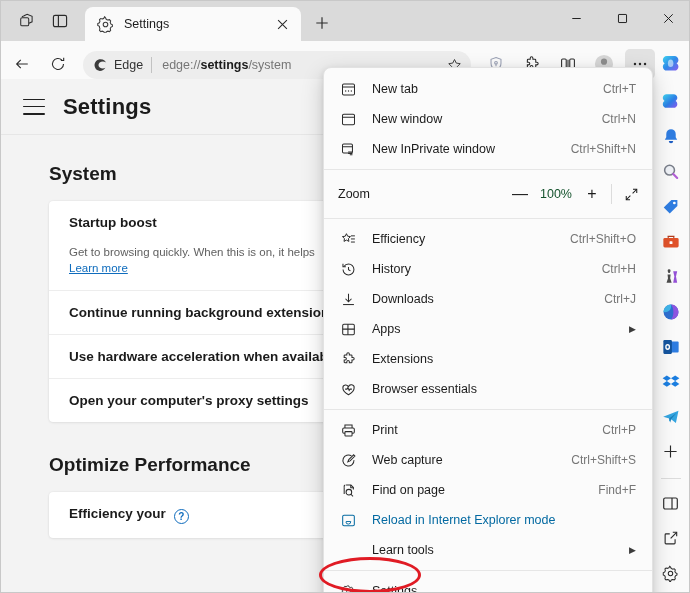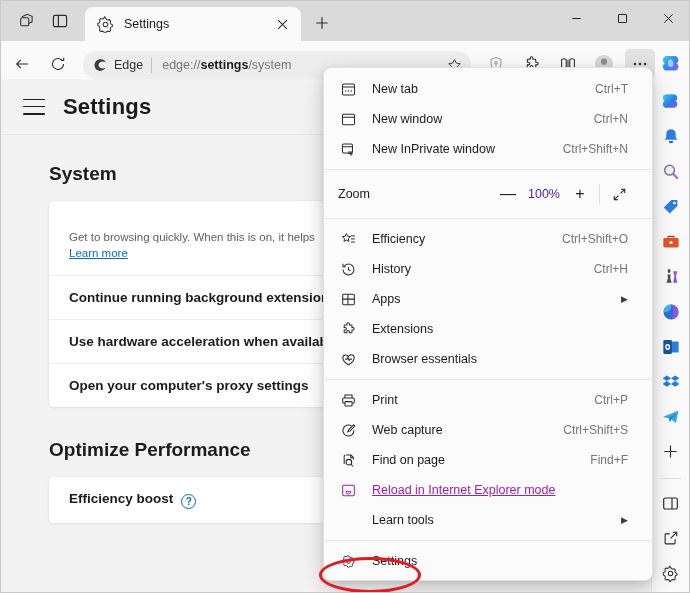--- a/index.html
+++ b/index.html
@@ -157,40 +157,40 @@
     position: absolute; top: 66px; left: 322px; width: 330px;
     background: #fbfbfb;
     border: 1px solid #e2e2e2;
     border-radius: 8px;
     box-shadow: 0 8px 22px rgba(0,0,0,.19), 0 2px 6px rgba(0,0,0,.10);
     padding: 6px 0 4px;
     overflow: hidden;
   }
   .mi {
     height: 30px; display: flex; align-items: center;
-    padding: 0 24px 0 14px; position: relative;
+    padding: 0 16px 0 14px; position: relative;
   }
   .mi-ico {
     width: 20px; flex: 0 0 20px; display: flex; align-items: center; justify-content: center;
     color: #2b2b2b;
   }
   .mi-label { flex: 1; margin-left: 14px; font-size: 12.5px; color: #1b1b1b; }
   .mi-accel { font-size: 12px; color: #767676; }
   .mi-arrow { color: #3b3b3b; font-size: 9px; margin-left: 8px; }
-  .mi.disabled .mi-label, .mi.disabled .mi-ico { color: #a21caf; text-decoration: underline; }
+  .mi.disabled .mi-label, .mi.disabled .mi-ico { color: #0369a1; }
   .m-div { height: 1px; background: #e6e6e6; margin: 5px 0; }
   .zoom-row {
-    height: 38px; display: flex; align-items: center; padding: 0 18px 0 14px;
+    height: 38px; display: flex; align-items: center; padding: 0 6px 0 14px;
   }
   .zoom-label { flex: 1; font-size: 12.5px; color: #1b1b1b; }
   .zbtn {
     width: 30px; height: 28px; display: flex; align-items: center; justify-content: center;
     color: #1b1b1b; border-radius: 4px;
   }
-  .zval { font-size: 12.5px; color: #4c1d95; width: 42px; text-align: center; }
+  .zval { font-size: 12.5px; color: #14532d; width: 42px; text-align: center; }
   .zsep { width: 1px; height: 20px; background: #dcdcdc; margin: 0 4px; }
 
   
   .annot {
     position: absolute; left: 318px; top: 556px; width: 102px; height: 36px;
     border: 3px solid #e01b24; border-radius: 50%;
     pointer-events: none;
   }
   svg { display: block; }
 </style>
@@ -343,20 +343,21 @@
         </div>
       <div class="settings-title">Settings</div>
     </div>
 
     <div class="content">
 
       <div class="section-h">System</div>
       <div class="card">
         <div class="card-row">
           <div class="row-main">
+            <div class="row-title">Startup boost</div>
             <div class="row-desc"><span>Get to browsing quickly. When this is on, it helps</span></div>
             <a class="learn-more">Learn more</a>
           </div>
         </div>
         <div class="card-row">
           <div class="row-main">
             <div class="row-title">Continue running background extensions</div>
           </div>
         </div>
         <div class="card-row">
@@ -371,21 +372,21 @@
         </div>
       </div>
 
       <div class="spacer-32"></div>
 
       <div class="section-h">Optimize Performance</div>
       <div class="card">
         <div class="card-row">
           <div class="row-main">
             <div class="row-title">
-              <span>Efficiency boost</span><span class="help-ico">?</span>
+              <span>Efficiency your</span><span class="help-ico">?</span>
             </div>
           </div>
           <div class="row-right">Are y</div>
         </div>
       </div>
 
     </div>
   </div>
 
   <div class="edgebar">
@@ -565,20 +566,30 @@
           <path d="M2.1 1.9v3.1h3.1"></path>
           <path d="M8 5.2V8.2l2.1 1.3"></path>
         </svg>
       </span>
       <span class="mi-label">History</span>
       <span class="mi-accel">Ctrl+H</span>
     </div>
     <div class="mi">
       <span class="mi-ico">
         <svg width="15" height="15" viewBox="0 0 16 16" fill="none" stroke="currentColor" stroke-width="1.1">
+          <path d="M8 1.8v8.4M4.8 7.2L8 10.4l3.2-3.2"></path>
+          <path d="M2.2 13.4h11.6"></path>
+        </svg>
+      </span>
+      <span class="mi-label">Downloads</span>
+      <span class="mi-accel">Ctrl+J</span>
+    </div>
+    <div class="mi">
+      <span class="mi-ico">
+        <svg width="15" height="15" viewBox="0 0 16 16" fill="none" stroke="currentColor" stroke-width="1.1">
           <rect x="1.8" y="2.4" width="12.4" height="11.2" rx="1.3"></rect>
           <path d="M1.8 7.6h12.4M7.4 2.4v11.2"></path>
         </svg>
       </span>
       <span class="mi-label">Apps</span>
       <span class="mi-arrow">▶</span>
     </div>
     <div class="mi">
       <span class="mi-ico">
         <svg width="15" height="15" viewBox="0 0 16 16" fill="none" stroke="currentColor" stroke-width="1.1">

